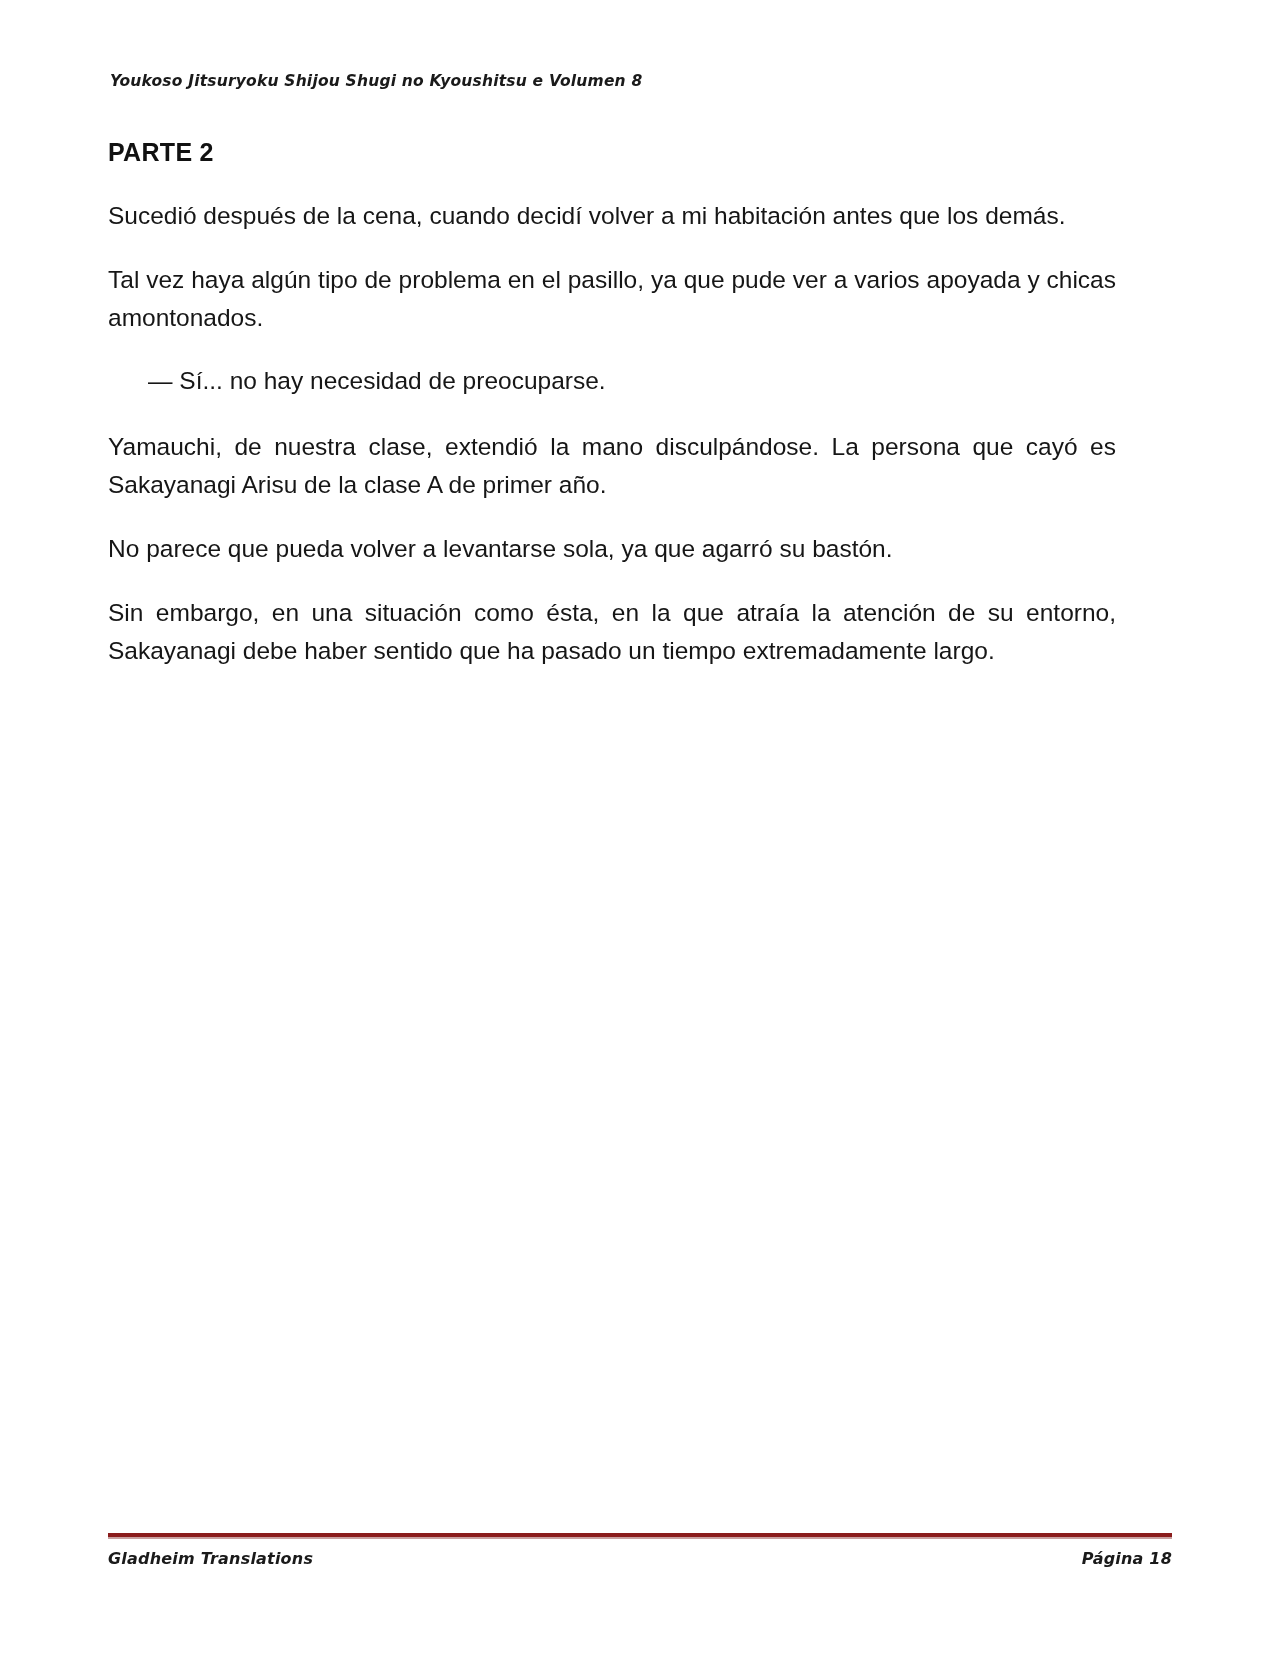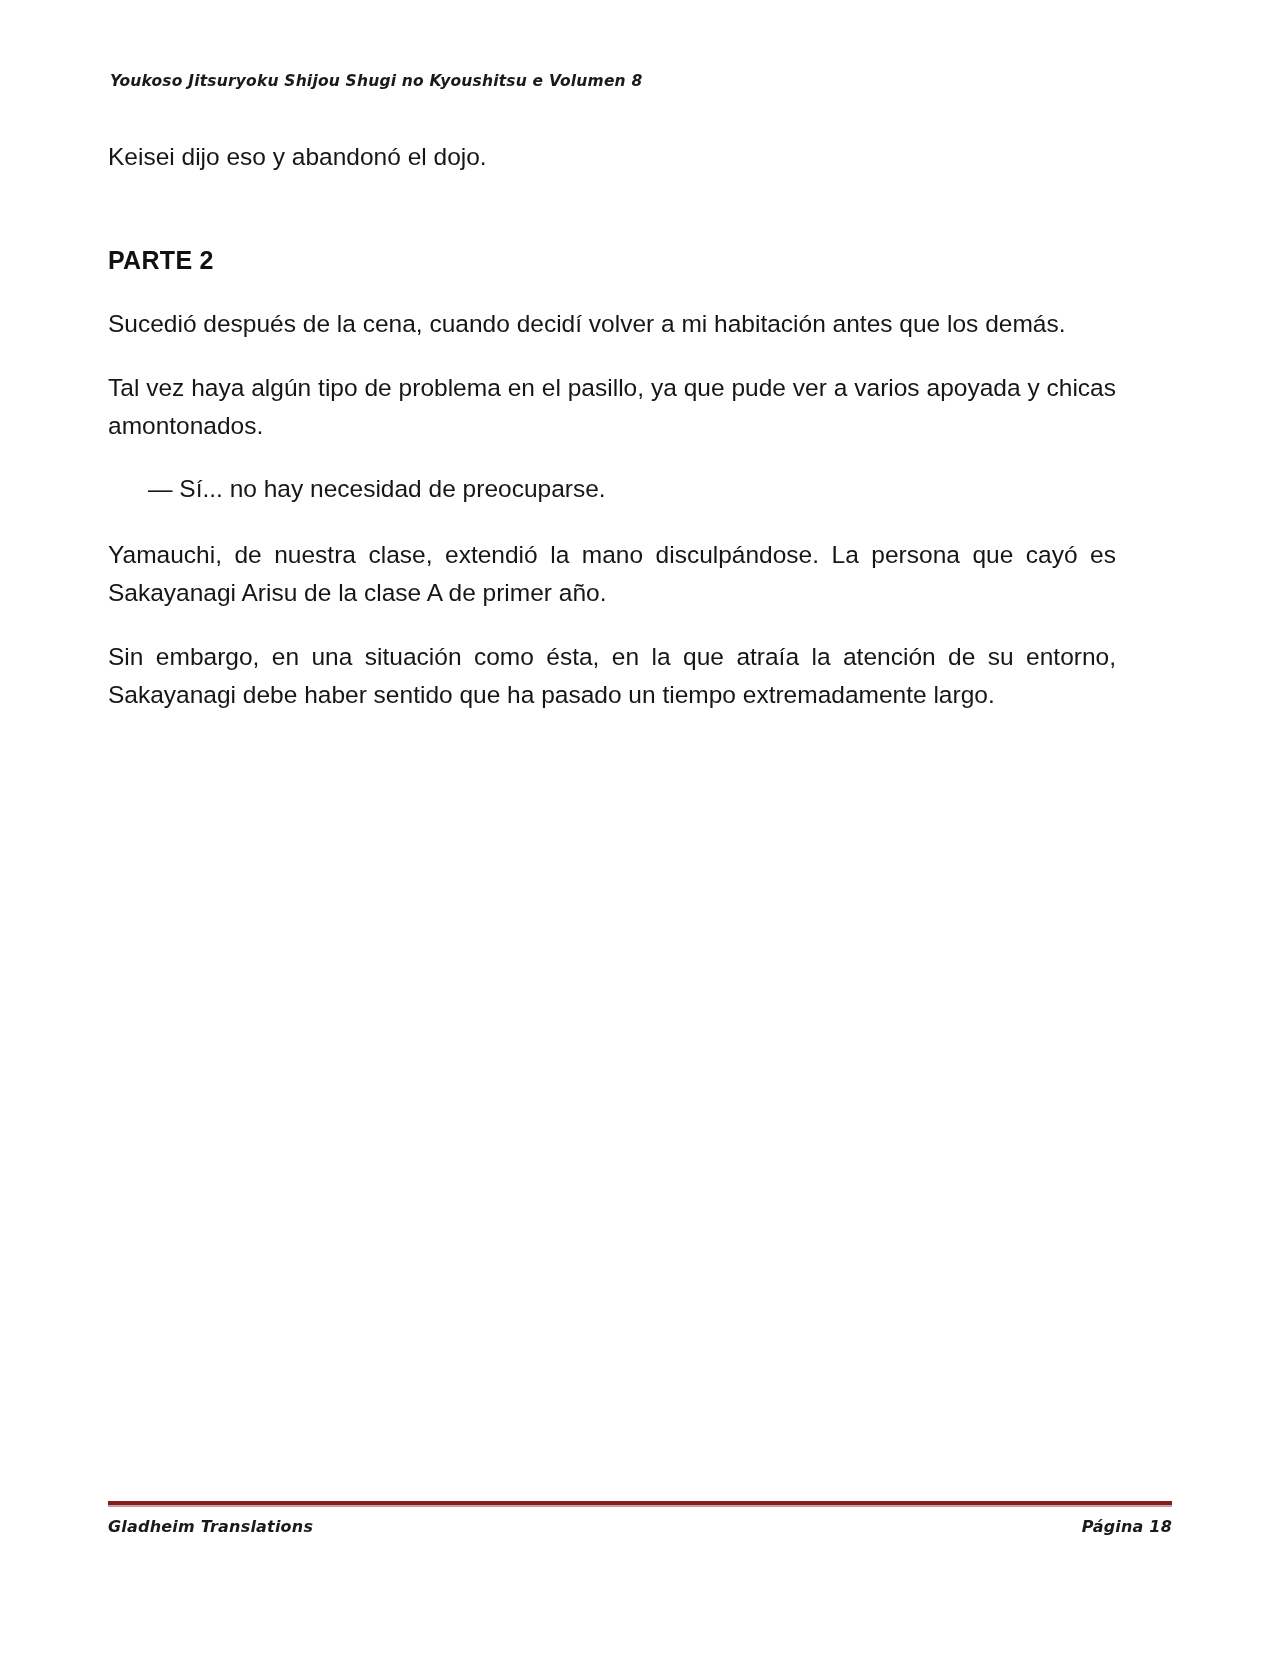--- a/index.html
+++ b/index.html
@@ -63,21 +63,21 @@
     font-size: 24.5px;
     line-height: 1.5;
     margin: 0 0 4px 0;
     color: #161616;
     white-space: nowrap;
   }
   .footer {
     position: absolute;
     left: 108px;
     right: 108px;
-    bottom: 120px;
+    bottom: 88px;
   }
   .footer-rule {
     height: 0;
     border: none;
     border-top: 4px solid #8a1c1c;
     border-bottom: 2px solid #c9a0a0;
     margin: 0 0 10px 0;
   }
   .footer-row {
     display: flex;
@@ -93,32 +93,32 @@
 </style>
 </head>
 <body>
 
 <div class="page">
 
   <div class="header">Youkoso Jitsuryoku Shijou Shugi no Kyoushitsu e Volumen 8</div>
 
   <div class="content">
 
-    <p class="para first">Keisei dijo eso y abandonó el dojo.</p>
 
     <h2 class="section-title">PARTE 2</h2>
 
     <p class="para">Sucedió después de la cena, cuando decidí volver a mi habitación antes que los demás.</p>
     <p class="para">Tal vez haya algún tipo de problema en el pasillo, ya que pude ver a varios apoyada y chicas amontonados.</p>
 
     <ul class="dialogue">
       <li>— Sí... no hay necesidad de preocuparse.</li>
     </ul>
 
     <p class="para">Yamauchi, de nuestra clase, extendió la mano disculpándose. La persona que cayó es Sakayanagi Arisu de la clase A de primer año.</p>
+    <p class="para">No parece que pueda volver a levantarse sola, ya que agarró su bastón.</p>
     <p class="para">Sin embargo, en una situación como ésta, en la que atraía la atención de su entorno, Sakayanagi debe haber sentido que ha pasado un tiempo extremadamente largo.</p>
 
   </div>
 
   <div class="footer">
     <hr class="footer-rule">
     <div class="footer-row">
       <span>Gladheim Translations</span>
       <span>Página 18</span>
     </div>

